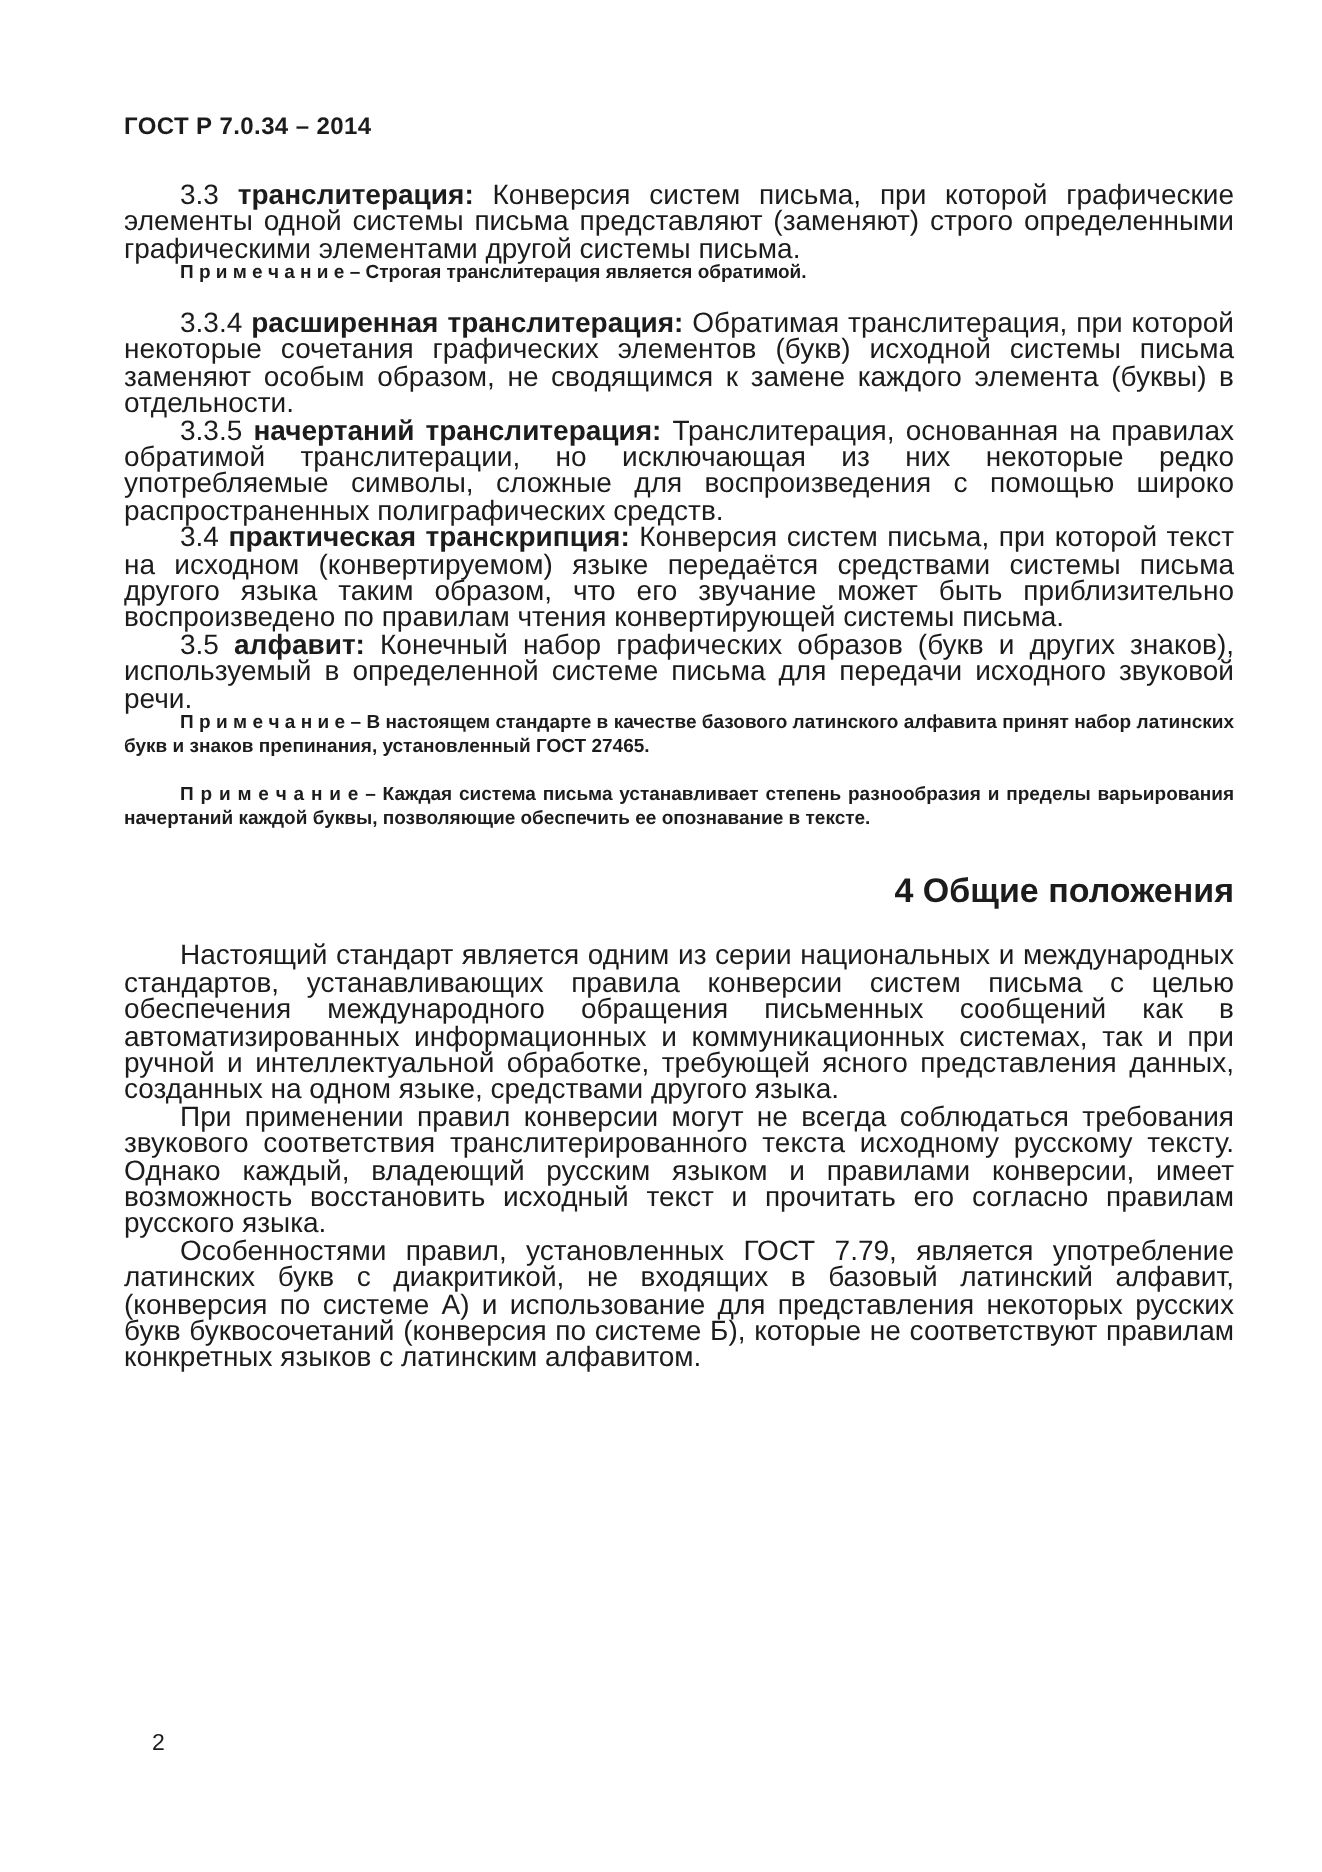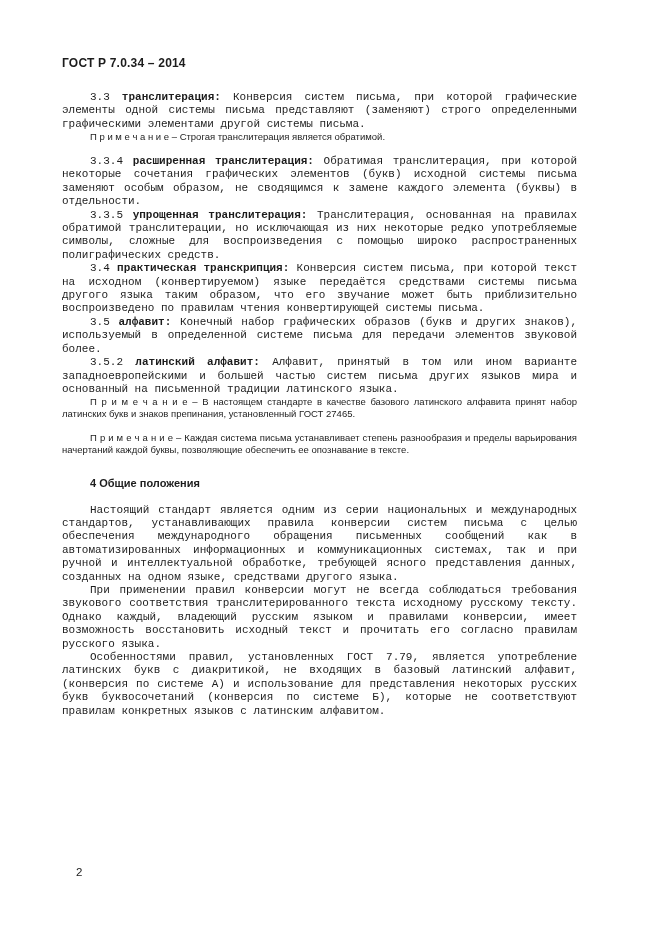--- a/index.html
+++ b/index.html
@@ -2,52 +2,53 @@
 <html lang="ru"><head>
 <meta charset="utf-8">
 <style>
   html, body { margin: 0; padding: 0; background: #ffffff; }
   .page {
     position: relative;
     width: 661px;
     height: 936px;
     background: #ffffff;
     box-sizing: border-box;
-    padding: 56px 84px 0 62px;
+    padding: 56px 44px 0 62px;
     font-family: "Liberation Sans", sans-serif;
     color: #1c1c1c;
     overflow: hidden;
   }
   .doc-header {
     font-size: 12px;
     font-weight: bold;
     margin: 0 0 21px 0;
     letter-spacing: 0.2px;
   }
   .para {
     margin: 0;
-    font-size: 11px;
+    font-size: 14px;
     line-height: 13.4px;
     text-align: justify;
     text-indent: 28px;
-    font-family: Liberation Mono, monospace;
   }
   .term { font-weight: bold; }
   .note {
     margin: 0 0 12px 0;
     font-size: 9.5px;
     line-height: 11.8px;
     text-align: justify;
     text-indent: 28px;
+    font-weight: bold;
   }
   .section-heading {
-    font-size: 11px;
+    font-size: 17px;
     font-weight: bold;
     margin: 21px 0 15px 0;
     text-indent: 28px;
+    text-align: right;
   }
   .page-number {
     position: absolute;
     left: 76px;
     bottom: 58px;
     font-size: 11.5px;
   }
 </style>
 </head>
 <body>
@@ -58,28 +59,27 @@
 
   <p class="para"><span>3.3</span> <span class="term">транслитерация:</span> <span>Конверсия систем письма, при которой графические элементы одной системы письма представляют (заменяют) строго определенными графическими элементами другой системы письма.</span></p>
 
 
 
   <p class="note"><span>П р и м е ч а н и е</span> <span>– Строгая транслитерация является обратимой.</span></p>
 
 
   <p class="para"><span>3.3.4</span> <span class="term">расширенная транслитерация:</span> <span>Обратимая транслитерация, при которой некоторые сочетания графических элементов (букв) исходной системы письма заменяют особым образом, не сводящимся к замене каждого элемента (буквы) в отдельности.</span></p>
 
-  <p class="para"><span>3.3.5</span> <span class="term">упрощенная транслитерация:</span> <span>Транслитерация, основанная на правилах обратимой транслитерации, но исключающая из них некоторые редко употребляемые символы, сложные для воспроизведения с помощью широко распространенных полиграфических средств.</span></p>
+  <p class="para"><span>3.3.5</span> <span class="term">начертаний транслитерация:</span> <span>Транслитерация, основанная на правилах обратимой транслитерации, но исключающая из них некоторые редко употребляемые символы, сложные для воспроизведения с помощью широко распространенных полиграфических средств.</span></p>
 
   <p class="para"><span>3.4</span> <span class="term">практическая транскрипция:</span> <span>Конверсия систем письма, при которой текст на исходном (конвертируемом) языке передаётся средствами системы письма другого языка таким образом, что его звучание может быть приблизительно воспроизведено по правилам чтения конвертирующей системы письма.</span></p>
 
-  <p class="para"><span>3.5</span> <span class="term">алфавит:</span> <span>Конечный набор графических образов (букв и других знаков), используемый в определенной системе письма для передачи элементов звуковой более.</span></p>
+  <p class="para"><span>3.5</span> <span class="term">алфавит:</span> <span>Конечный набор графических образов (букв и других знаков), используемый в определенной системе письма для передачи исходного звуковой речи.</span></p>
 
 
-  <p class="para"><span>3.5.2</span> <span class="term">латинский алфавит:</span> <span>Алфавит, принятый в том или ином варианте западноевропейскими и большей частью систем письма других языков мира и основанный на письменной традиции латинского языка.</span></p>
 
 
   <p class="note"><span>П р и м е ч а н и е</span> <span>– В настоящем стандарте в качестве базового латинского алфавита принят набор латинских букв и знаков препинания, установленный ГОСТ 27465.</span></p>
 
 
   <p class="note"><span>П р и м е ч а н и е</span> <span>– Каждая система письма устанавливает степень разнообразия и пределы варьирования начертаний каждой буквы, позволяющие обеспечить ее опознавание в тексте.</span></p>
 
   <h2 class="section-heading">4 Общие положения</h2>
 
   <p class="para">Настоящий стандарт является одним из серии национальных и международных стандартов, устанавливающих правила конверсии систем письма с целью обеспечения международного обращения письменных сообщений как в автоматизированных информационных и коммуникационных системах, так и при ручной и интеллектуальной обработке, требующей ясного представления данных, созданных на одном языке, средствами другого языка.</p>

